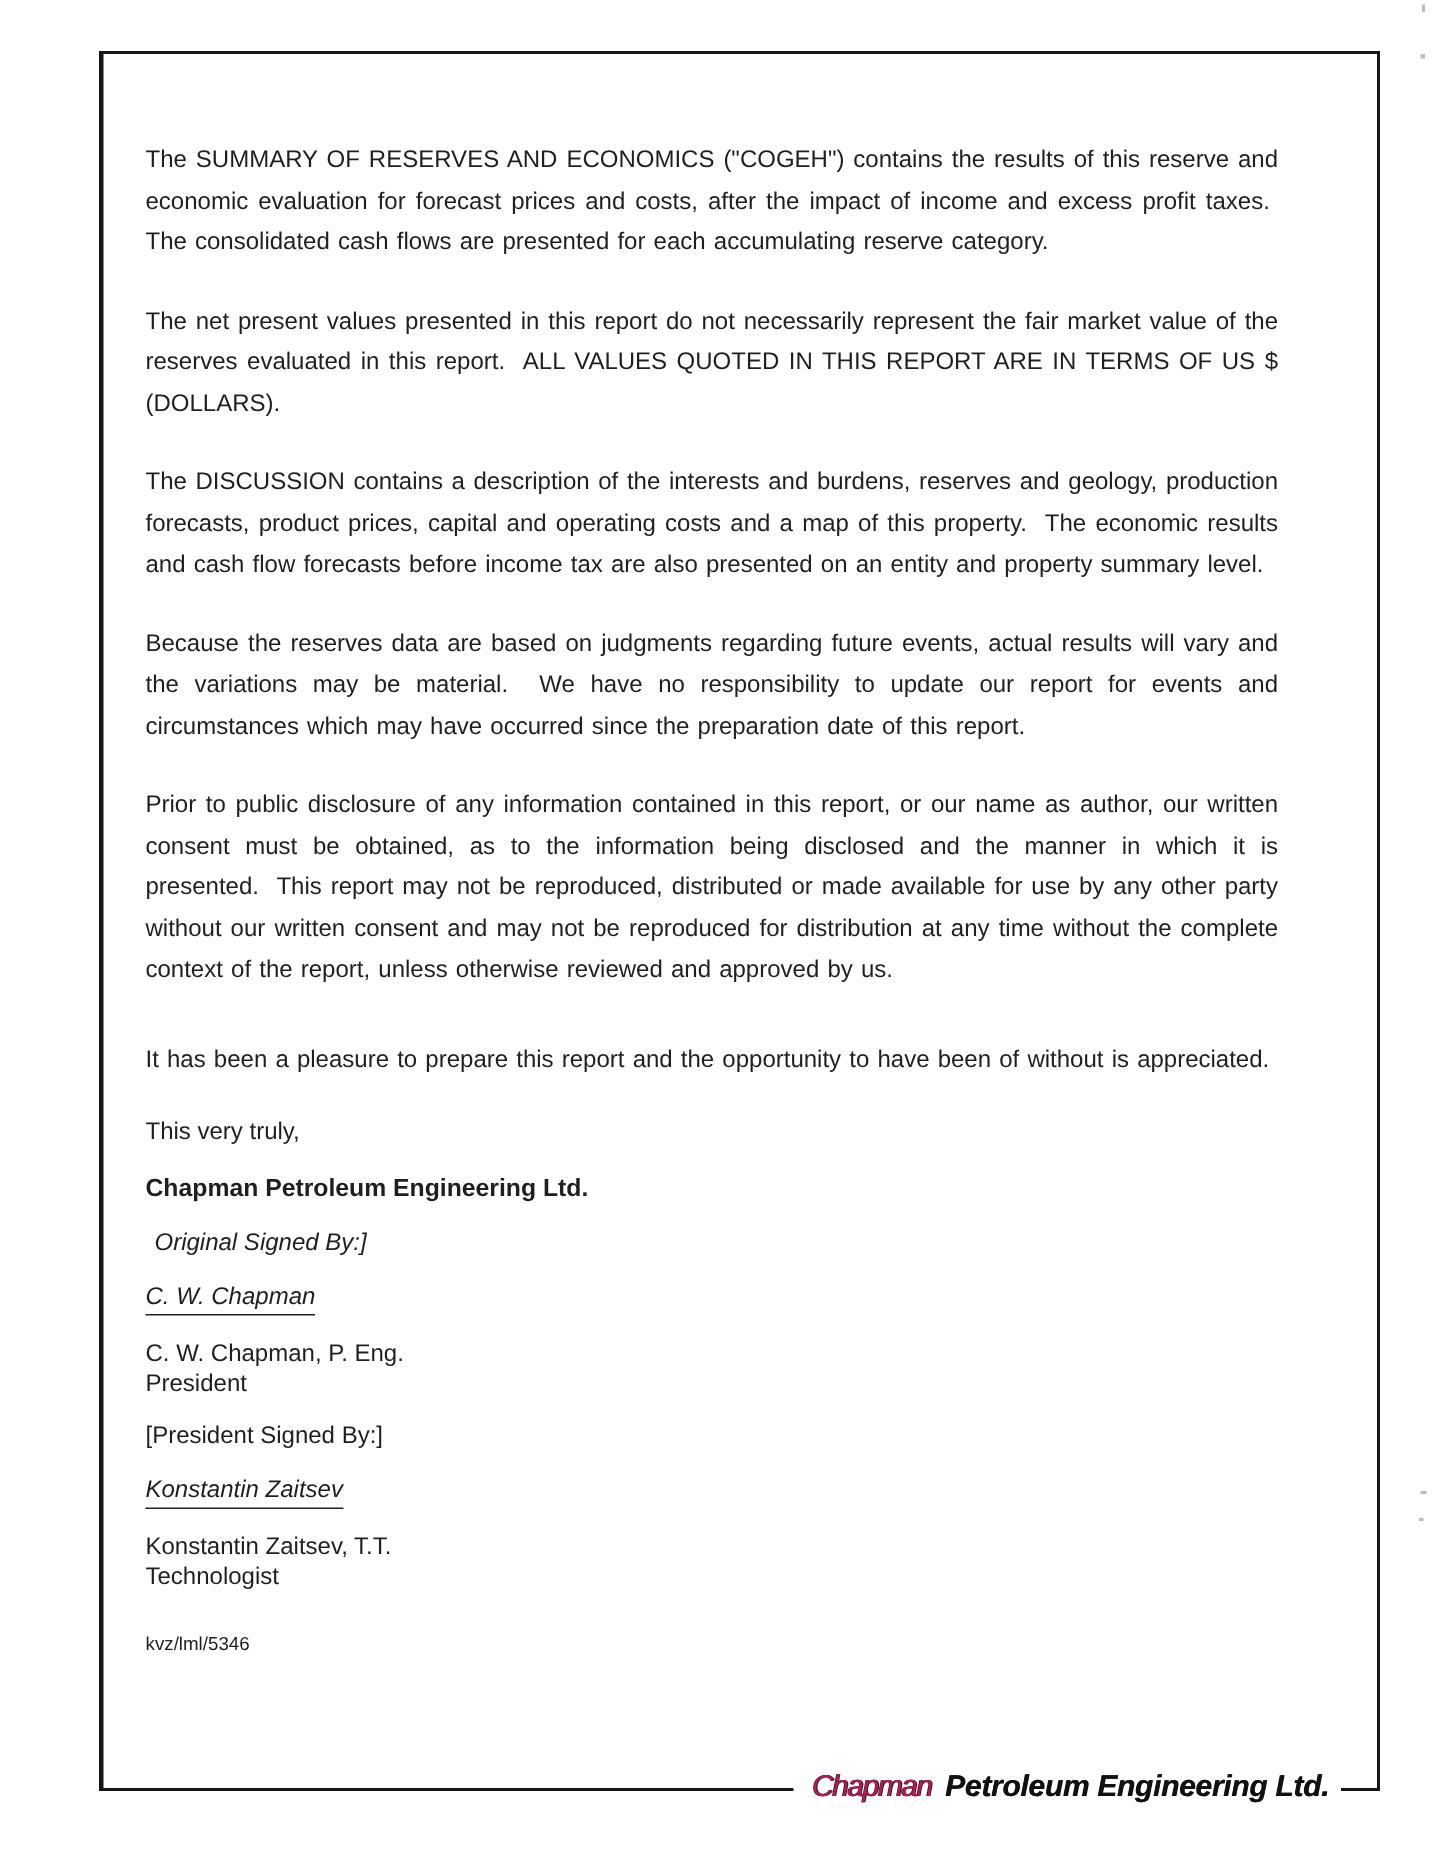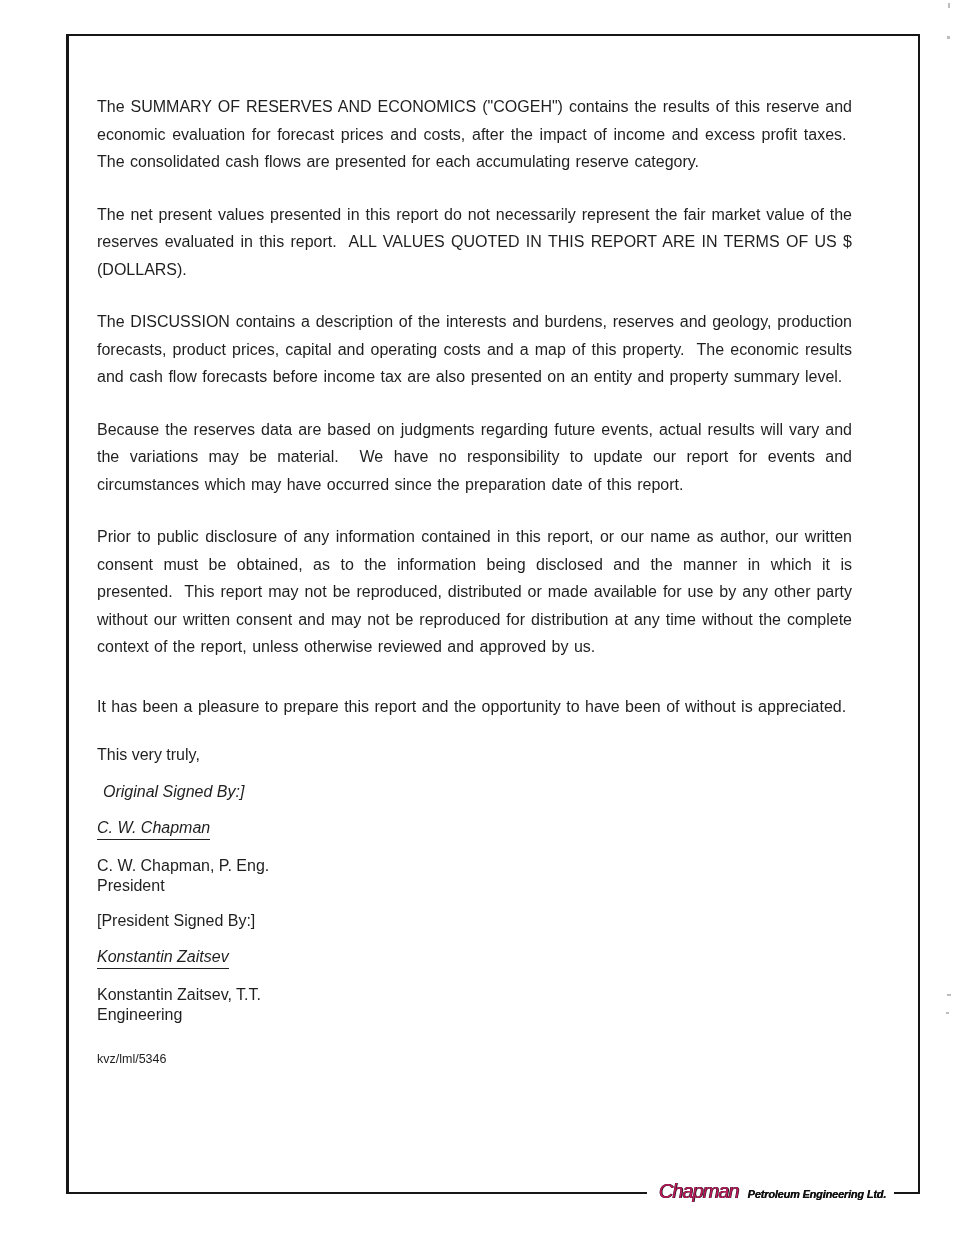--- a/index.html
+++ b/index.html
@@ -84,21 +84,21 @@
   }
   .logo-word {
     font-size: 20px;
     font-weight: normal;
     font-style: italic;
     letter-spacing: -1px;
     color: #be185d;
     text-shadow: 0.6px 0 0 #111111, -0.4px 0 0 #111111;
   }
   .logo-tail {
-    font-size: 11px;
+    font-size: 20px;
     font-weight: bold;
     font-style: italic;
     letter-spacing: -0.2px;
     color: #111111;
     text-shadow: 0.3px 0 0 #111111;
   }
   
   .speck {
     position: absolute;
     background: #9a9a9a;
@@ -129,37 +129,38 @@
       <p class="para">The DISCUSSION contains a description of the interests and burdens, reserves and geology, production forecasts, product prices, capital and operating costs and a map of this property.&nbsp; The economic results and cash flow forecasts before income tax are also presented on an entity and property summary level.</p>
 
       <p class="para">Because the reserves data are based on judgments regarding future events, actual results will vary and the variations may be material.&nbsp; We have no responsibility to update our report for events and circumstances which may have occurred since the preparation date of this report.</p>
 
       <p class="para short-gap">Prior to public disclosure of any information contained in this report, or our name as author, our written consent must be obtained, as to the information being disclosed and the manner in which it is presented.&nbsp; This report may not be reproduced, distributed or made available for use by any other party without our written consent and may not be reproduced for distribution at any time without the complete context of the report, unless otherwise reviewed and approved by us.</p>
 
       <p class="para">It has been a pleasure to prepare this report and the opportunity to have been of without is appreciated.</p>
 
       <p class="line salutation">This very truly,</p>
 
+      <p class="line company">Chapman Petroleum Engineering Ltd.</p>
 
       <p class="line note indent">Original Signed By:]</p>
 
       <p class="line sig"><span class="sig-underline">C. W. Chapman</span></p>
 
       <p class="line block">
         <span class="bl">C. W. Chapman, P. Eng.</span>
         <span class="bl">President</span>
       </p>
 
       <p class="line note">[President Signed By:]</p>
 
       <p class="line sig"><span class="sig-underline">Konstantin Zaitsev</span></p>
 
       <p class="line block">
         <span class="bl">Konstantin Zaitsev, T.T.</span>
-        <span class="bl">Engineering</span>
+        <span class="bl">Technologist</span>
       </p>
 
       <p class="reference">kvz/lml/5346</p>
 
     </div>
 
     <div class="footer-logo">
       <span class="logo-word">Chapman</span>
       <span class="logo-tail">Petroleum Engineering Ltd.</span>
     </div>

